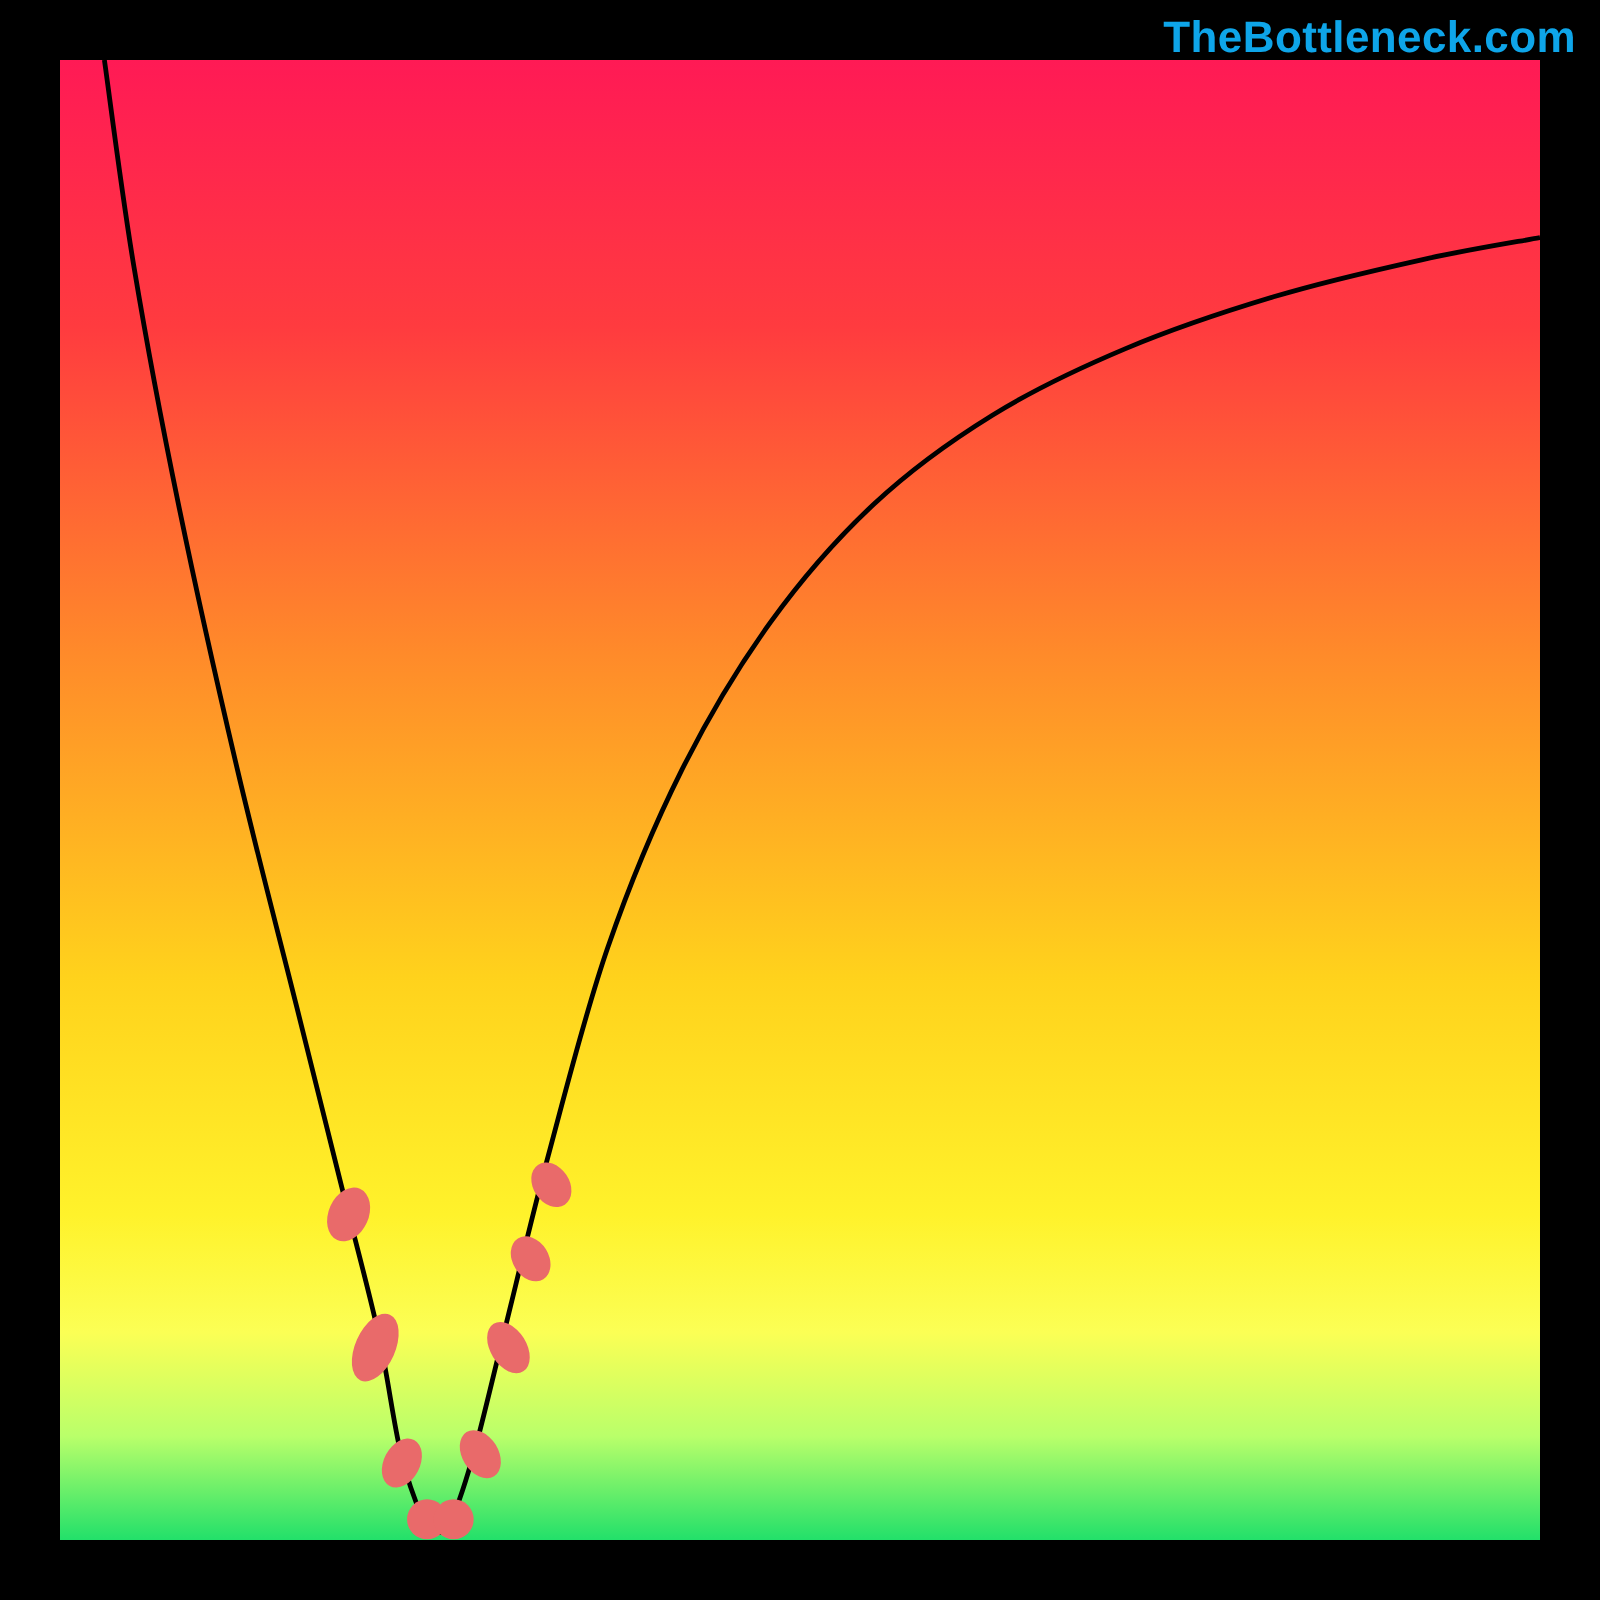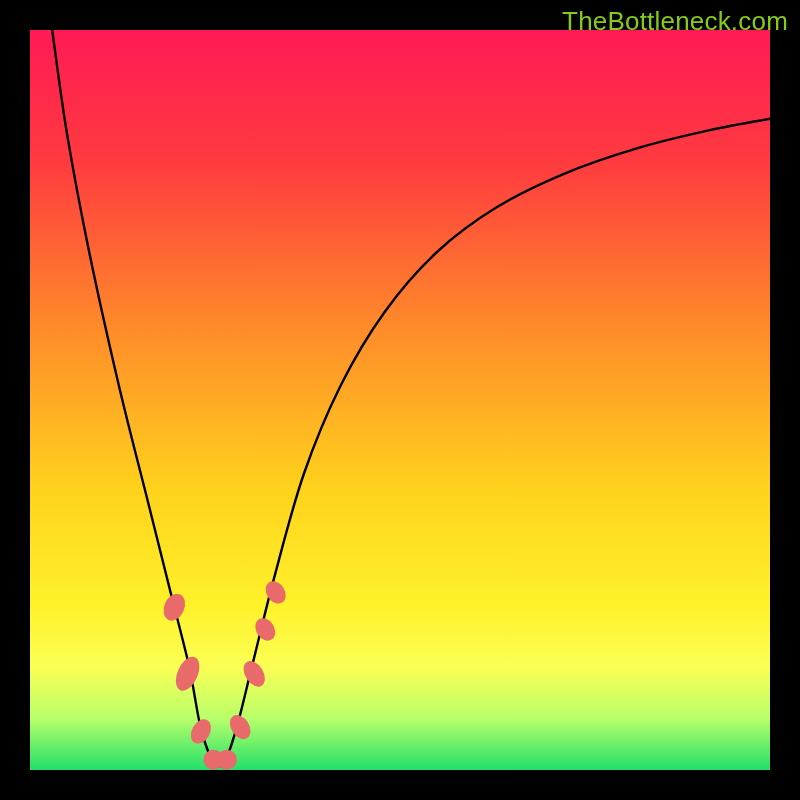--- a/index.html
+++ b/index.html
@@ -22,23 +22,23 @@
     top: 30px;
     left: 30px;
     width: 740px;
     height: 740px;
     overflow: hidden;
   }
   .watermark {
     position: absolute;
     top: 6px;
     right: 12px;
-    color: #84cc16;
-    font-size: 26px;
-    font-weight: 400;
+    color: #0ea5e9;
+    font-size: 22px;
+    font-weight: 700;
     letter-spacing: 0.2px;
     user-select: none;
   }
   svg { display: block; }
 </style>
 </head>
 <body>
 
 <div class="frame">
   <div class="watermark">TheBottleneck.com</div>

